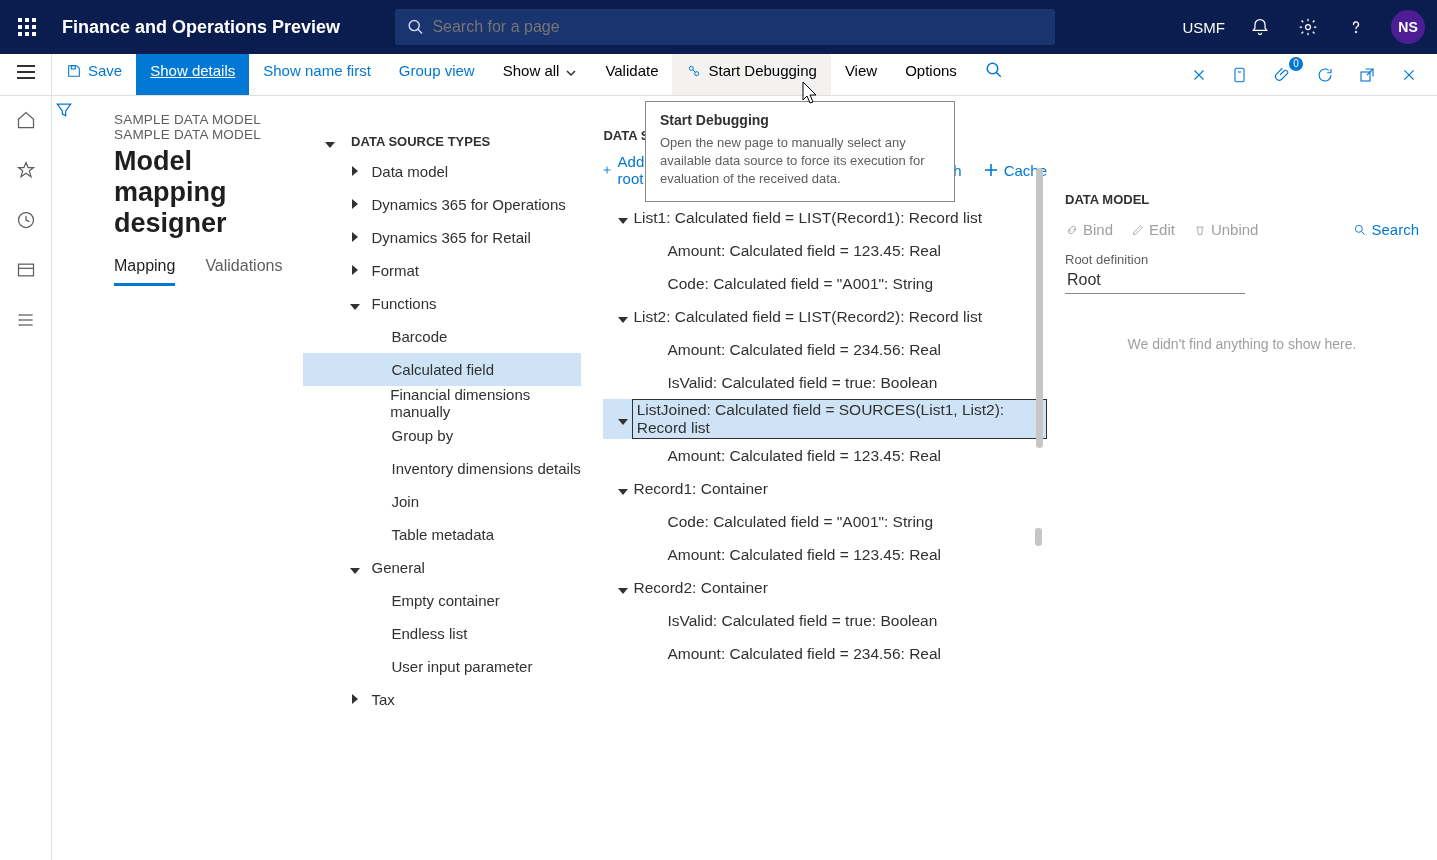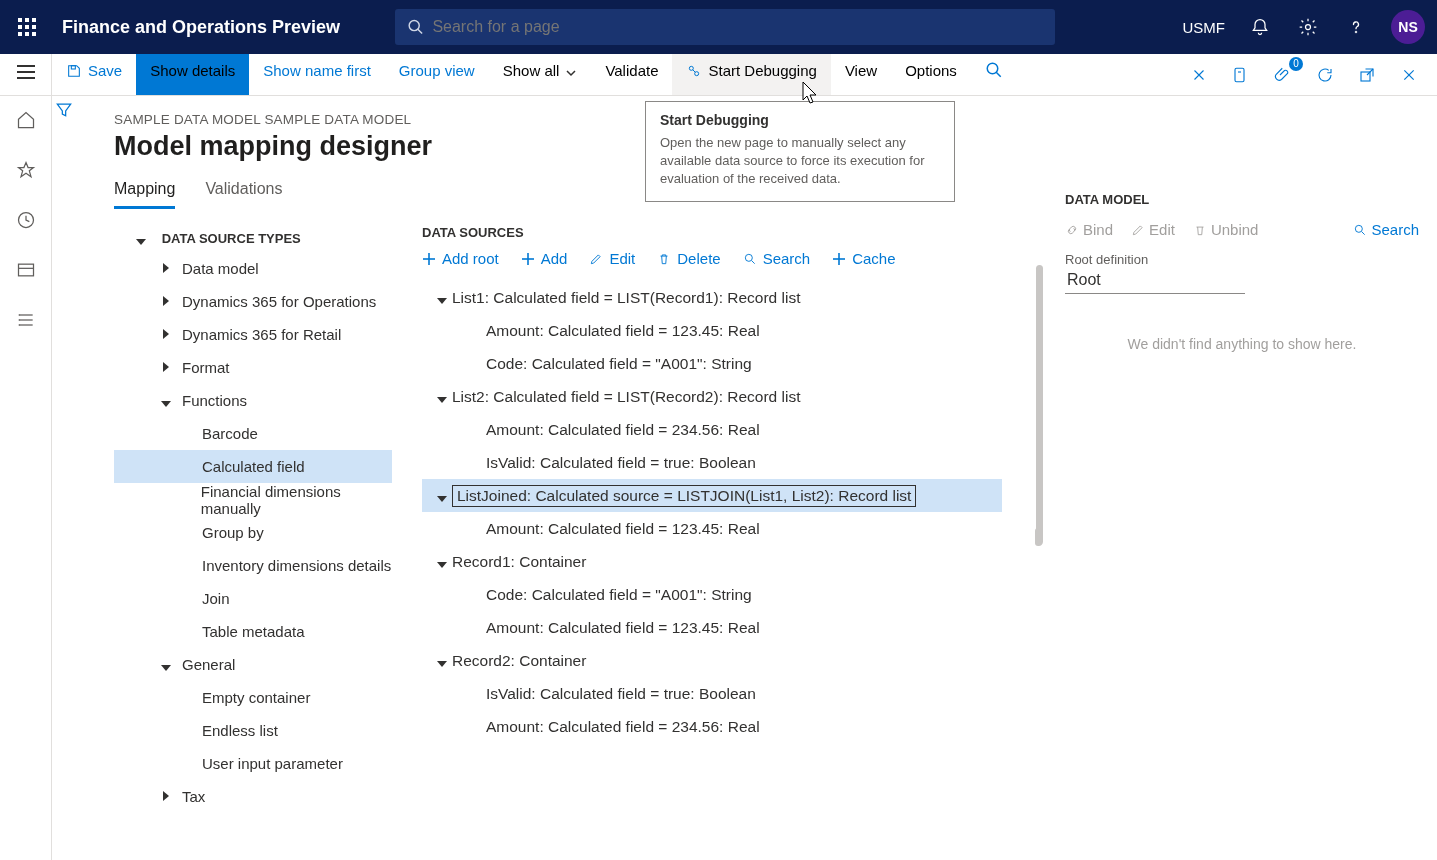--- a/index.html
+++ b/index.html
@@ -19,21 +19,21 @@
   .icon-btn { width:26px; height:26px; display:flex; align-items:center; justify-content:center; cursor:pointer;}
   .icon-btn svg { stroke:#fff; fill:none; }
   .avatar { width:34px; height:34px; border-radius:50%; background:#4c1d95; color:#fff; display:flex; align-items:center; justify-content:center; font-size:14px; font-weight:600;}
 
   
   .cmdbar { height:42px; border-bottom:1px solid #e1dfdd; display:flex; align-items:stretch; position:relative; }
   .cmdbar .seg { display:flex; align-items:flex-end; padding:16px 14px; font-size:15px; cursor:pointer; white-space:nowrap; gap:6px;}
   .cmdbar .ham { width:52px; justify-content:center; border-right:1px solid #e1dfdd;}
   .blue { color:#0078d4; }
   .gray { color:#000000; }
-  .primary { background:#0078d4; color:#000000; }
+  .primary { background:#0078d4; color:#ffffff;text-decoration:underline; }
   .cmdbar-spacer { flex:1; }
   .cmdbar .righticons { display:flex; align-items:center; gap:18px; padding:0 16px;}
   .righticons .mini { width:24px; height:24px; display:flex; align-items:center; justify-content:center; cursor:pointer; position:relative;}
   .badge { position:absolute; top:-6px; right:-8px; background:#0078d4; color:#fff; border-radius:8px; font-size:10px; min-width:14px; height:14px; display:flex; align-items:center; justify-content:center; padding:0 3px;}
   .hover-seg { background:#f3f2f1; }
 
   
   .fake-cursor { position:absolute; left:800px; top:80px; z-index:50; pointer-events:none;}
 
   
@@ -41,29 +41,29 @@
   .tooltip h4 { font-size:14px; font-weight:600; color:#323130; margin-bottom:6px;}
   .tooltip p { font-size:13px; color:#605e5c; line-height:1.4;}
 
   
   .body { display:flex; height:calc(860px - 54px - 42px); position:relative;}
   .rail { width:52px; border-right:1px solid #e1dfdd; display:flex; flex-direction:column; align-items:center; padding-top:10px; gap:22px;}
   .rail .r { width:28px; height:28px; display:flex; align-items:center; justify-content:center; cursor:pointer; color:#605e5c;}
 
   
   .main { flex:1; display:flex; position:relative; }
-  .content-left { flex:1; padding: 16px 0 0 30px; display:flex; flex-direction:column; min-width:0;}
+  .content-left { flex:1; padding: 16px 0 0 30px; display:flex; flex-direction:row; min-width:0;}
   .filter-icon-col { width:32px; padding-top:4px; }
   .header-block { padding-right:20px; }
   .breadcrumb { font-size:13.5px; color:#605e5c; letter-spacing:.2px;}
   .page-title { font-size:27px; font-weight:600; margin-top:4px; color:#201f1e;}
   .tabs { display:flex; gap:30px; margin-top:18px; font-size:16px; }
   .tab { padding-bottom:8px; cursor:pointer; color:#605e5c;}
   .tab.active { color:#201f1e; border-bottom:3px solid #0078d4; font-weight:400;}
-  .cols { display:flex; margin-top:16px; gap:8px; flex:1; min-height:0;}
+  .cols { display:flex; margin-top:16px; gap:0; flex:1; min-height:0;}
 
   
   .panel1 { width:278px; }
   .panel-head { font-size:13px; font-weight:700; color:#323130; padding:6px 0 6px 22px; display:flex; align-items:center; gap:6px;}
   .tree { font-size:15px; }
   .tree-row { display:flex; align-items:center; height:33px; padding-left:22px; cursor:pointer;}
   .tree-row.sel { background:#cfe3f7; }
   .tree-row .tw { width:20px; text-align:center; color:#323130; font-size:11px;}
   .tree-row .lbl { padding-left:6px; }
   .indent-1 { padding-left:42px !important; }
@@ -456,21 +456,21 @@
             <div class="ds-row pad1">
                 <span class="tw2"></span>
                 <span class="txtbox">Amount: Calculated field = 234.56: Real</span>
               </div>
             <div class="ds-row pad1">
                 <span class="tw2"></span>
                 <span class="txtbox">IsValid: Calculated field = true: Boolean</span>
               </div>
             <div class="ds-row pad0 sel">
                 <span class="tw2 tri-down"></span>
-                <span class="txtbox">ListJoined: Calculated source = LISTJOIN(List1, List2): Record list</span>
+                <span class="txtbox">ListJoined: Calculated field = SOURCES(List1, List2): Record list</span>
               </div>
             <div class="ds-row pad1">
                 <span class="tw2"></span>
                 <span class="txtbox">Amount: Calculated field = 123.45: Real</span>
               </div>
             <div class="ds-row pad0">
                 <span class="tw2 tri-down"></span>
                 <span class="txtbox">Record1: Container</span>
               </div>
             <div class="ds-row pad1">

